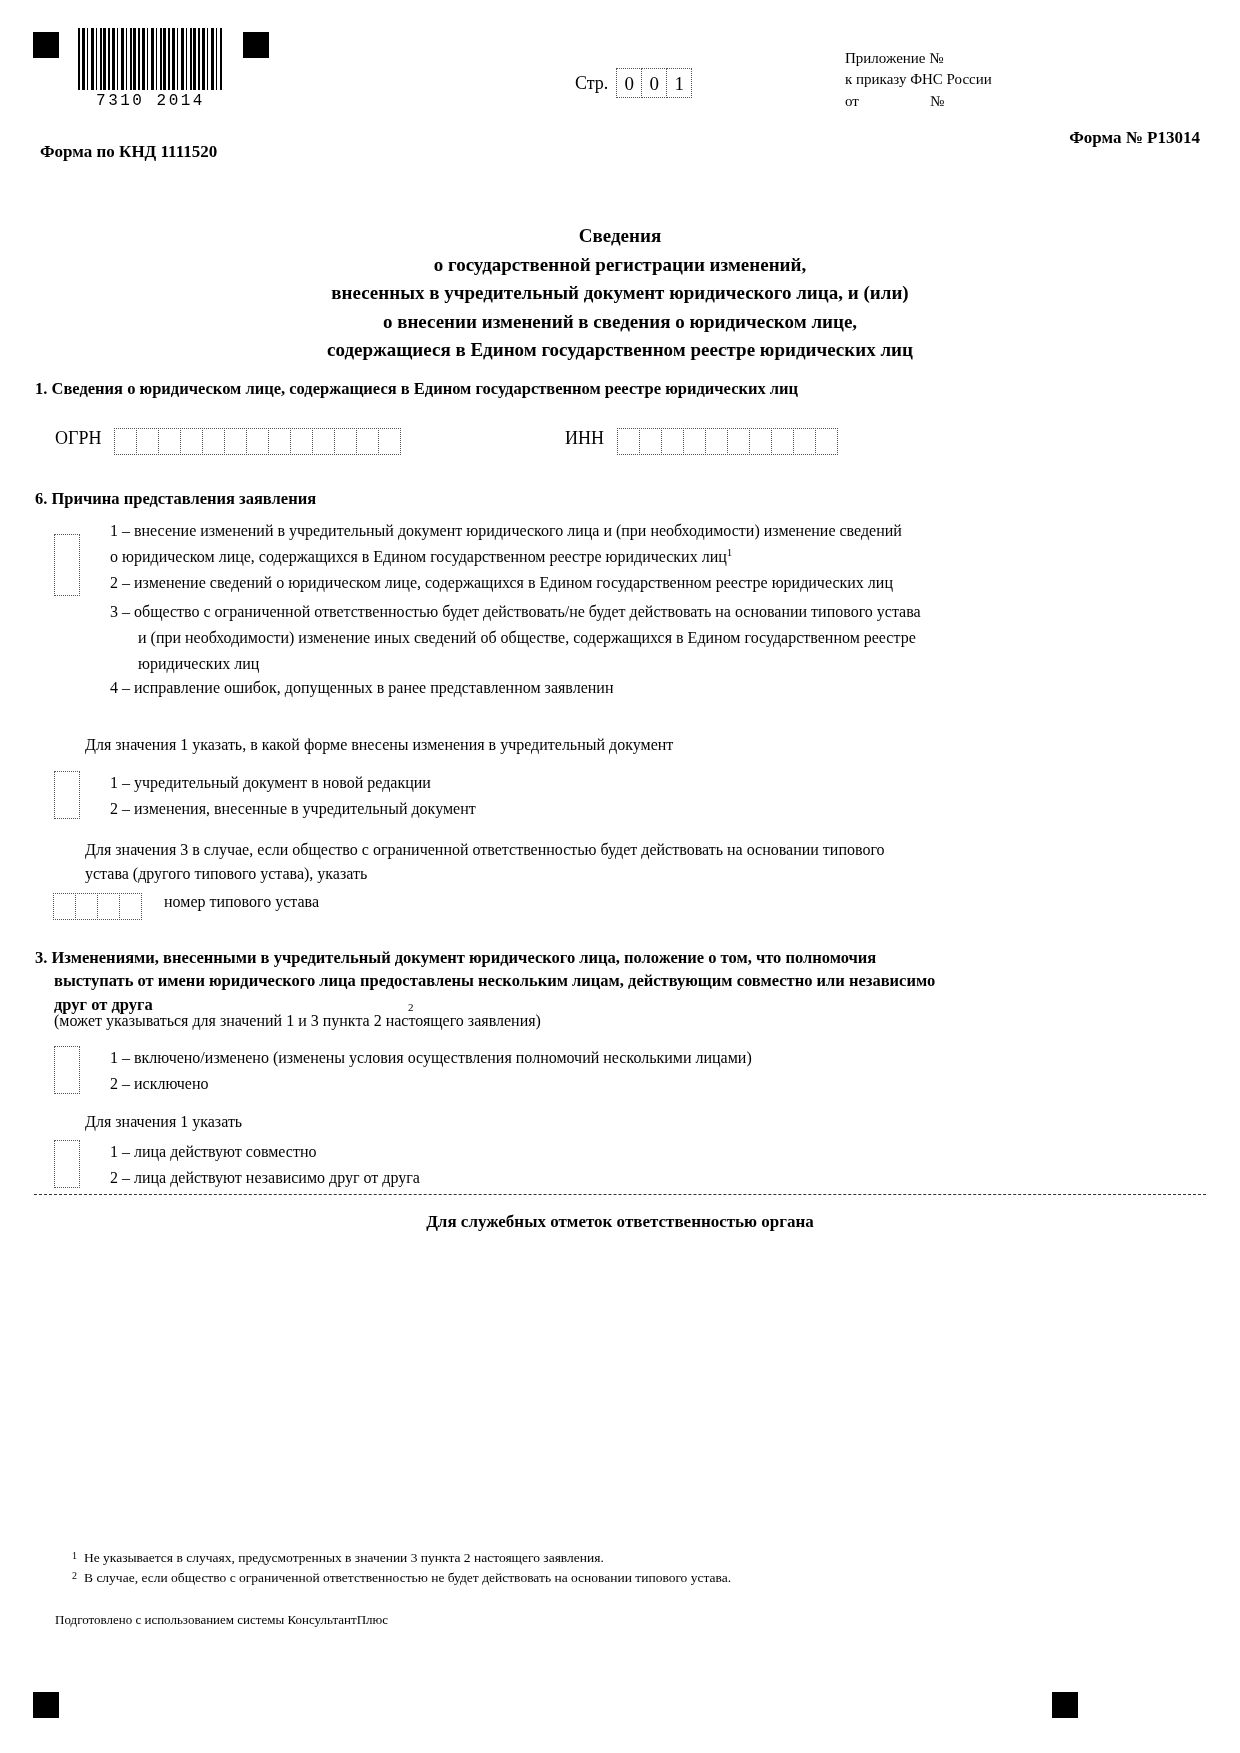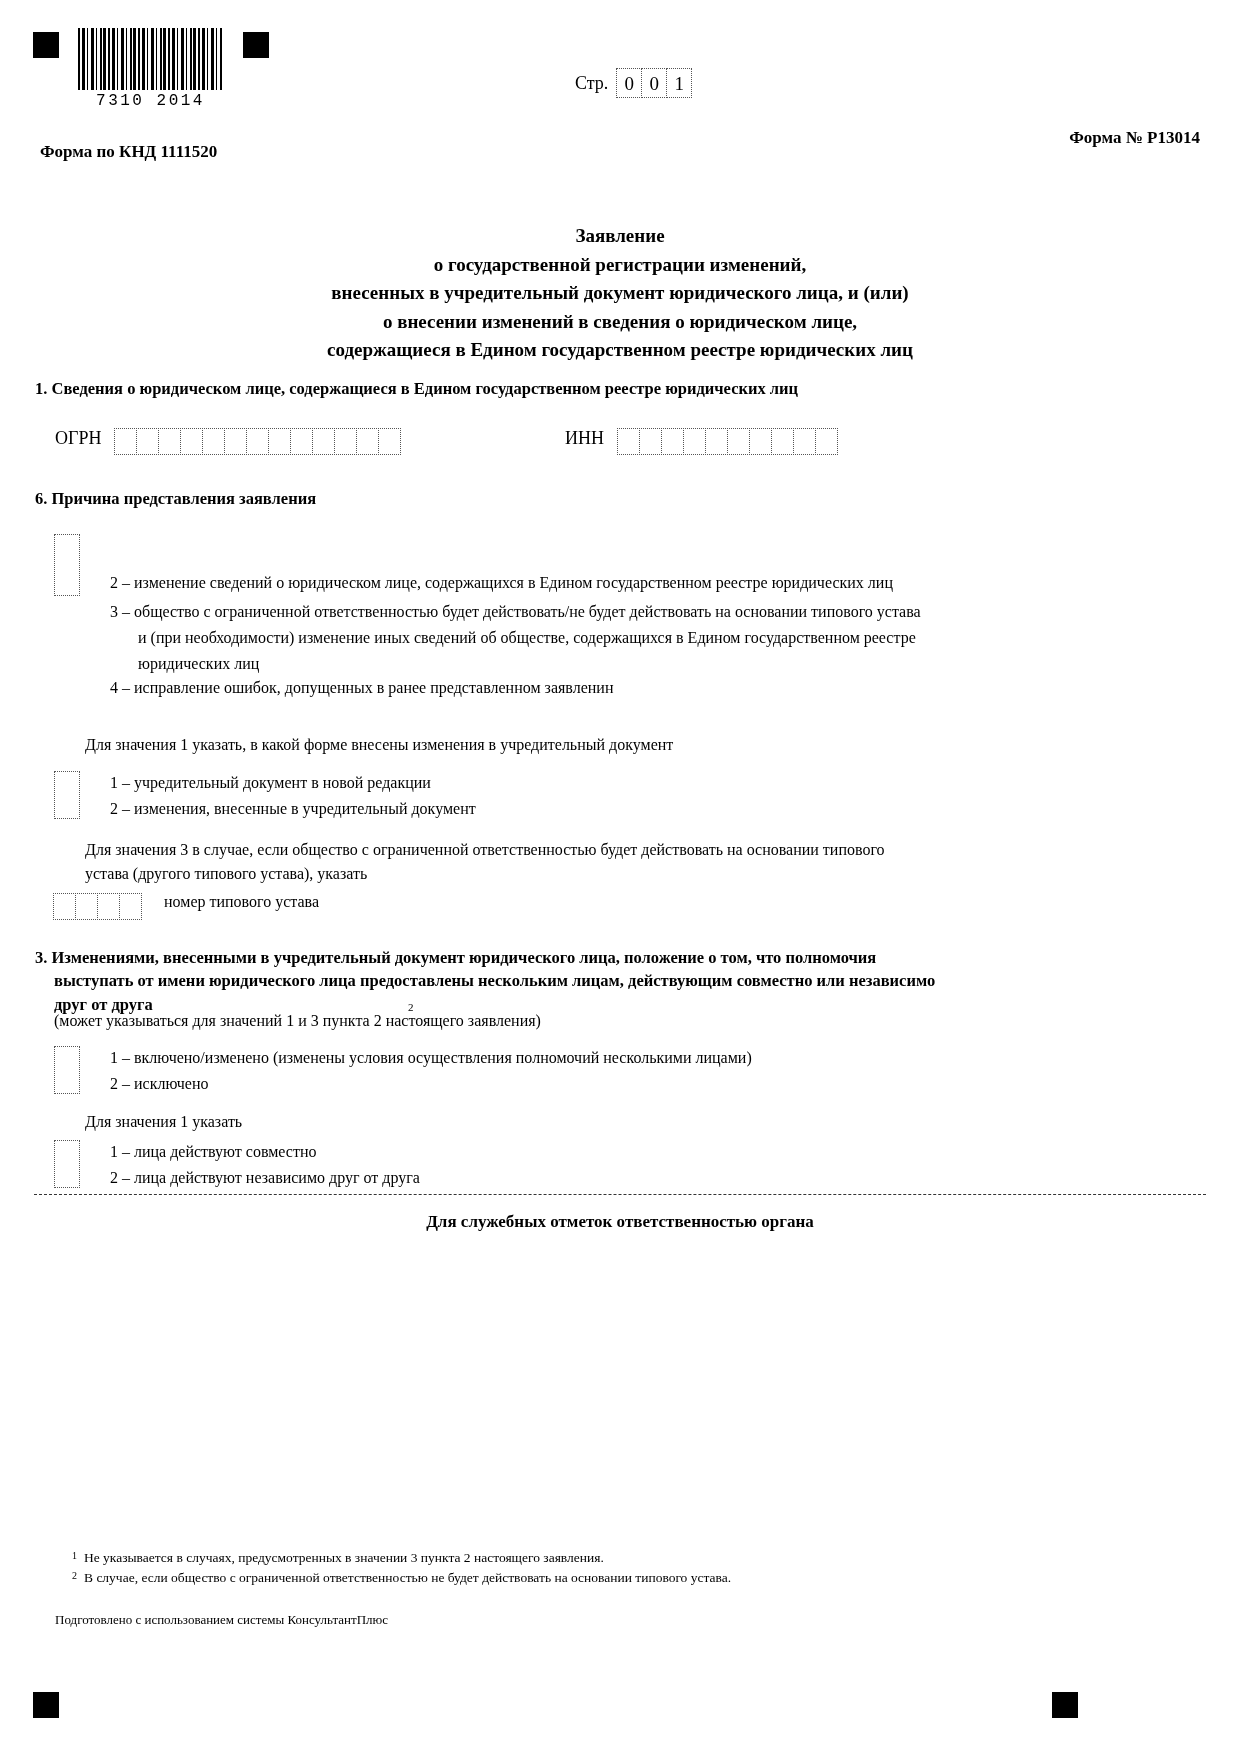--- a/index.html
+++ b/index.html
@@ -242,26 +242,34 @@
 
   <div class="stranica-block">
     <span class="stranica-label">Стр.</span>
     <span class="cells">
       <span class="cell">0</span>
       <span class="cell">0</span>
       <span class="cell">1</span>
     </span>
   </div>
 
+  <div class="appendix">
+    <div>Приложение №</div>
+    <div>к приказу ФНС России</div>
+    <div class="row-ot">
+      <span class="ot">от</span>
+      <span>№</span>
+    </div>
+  </div>
 
   <div class="knd-code">Форма по КНД 1111520</div>
   <div class="form-no">Форма № Р13014</div>
 
   <div class="title">
-    <div>Заявление</div>
+    <div>Сведения</div>
     <div>о государственной регистрации изменений,</div>
     <div>внесенных в учредительный документ юридического лица, и (или)</div>
     <div>о внесении изменений в сведения о юридическом лице,</div>
     <div>содержащиеся в Едином государственном реестре юридических лиц</div>
   </div>
 
   <div class="sec-head" style="left:35px; top:377px;">1. Сведения о юридическом лице, содержащиеся в Едином государственном реестре юридических лиц</div>
 
   <div class="field-row" style="left:55px; top:428px;">
     <span class="field-label">ОГРН</span>
@@ -295,20 +303,24 @@
         <span class="cell small"></span>
         <span class="cell small"></span>
         <span class="cell small"></span>
       </span>
   </div>
 
   <div class="sec-head" style="left:35px; top:487px;">6. Причина представления заявления</div>
 
   <div class="chk-tall" style="left:54px; top:534px;"></div>
 
+  <div class="opt-text" style="left:110px; top:518px; width:975px;">
+    <div>1 – внесение  изменений  в  учредительный  документ  юридического лица и (при необходимости) изменение сведений</div>
+    <div><span>о юридическом лице, содержащихся в Едином государственном реестре юридических лиц</span><span class="sup">1</span></div>
+  </div>
 
   <div class="opt-text" style="left:110px; top:570px; width:975px;">2 – изменение сведений о юридическом лице, содержащихся в Едином государственном реестре юридических лиц</div>
 
   <div class="opt-text" style="left:110px; top:599px; width:985px;">
     <div>3 – общество с ограниченной ответственностью будет действовать/не будет действовать на основании типового устава</div>
     <div style="padding-left:28px;">и (при необходимости)  изменение  иных  сведений об обществе, содержащихся в Едином государственном реестре</div>
     <div style="padding-left:28px;">юридических лиц</div>
   </div>
 
   <div class="opt-text" style="left:110px; top:675px; width:975px;">4 – исправление ошибок, допущенных в ранее представленном заявленин</div>

